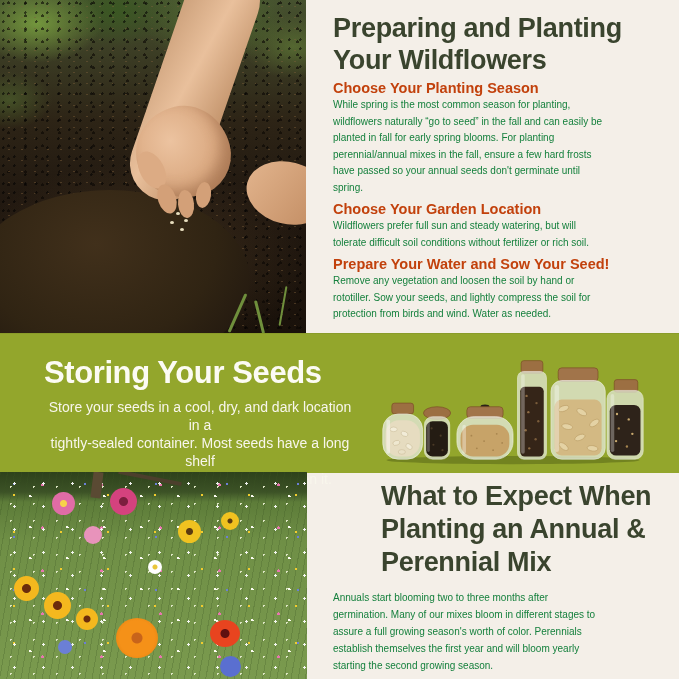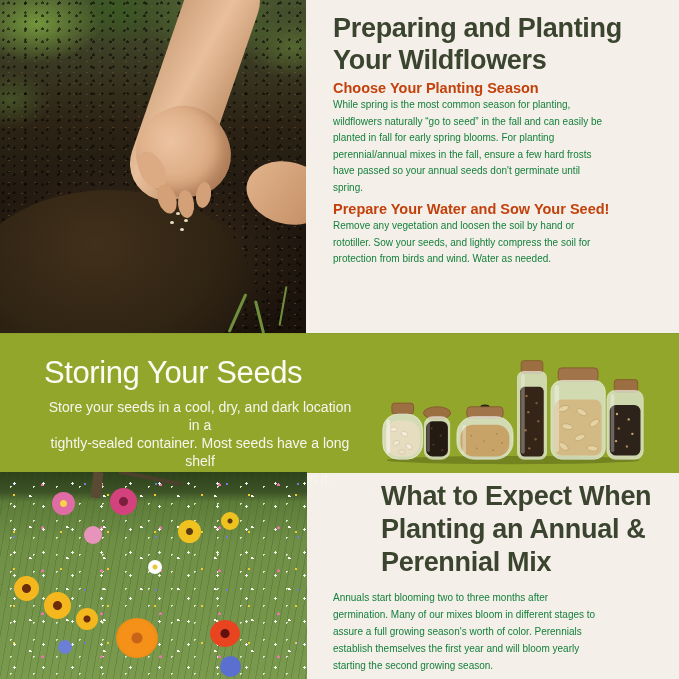--- a/index.html
+++ b/index.html
@@ -51,21 +51,21 @@
   
   .top-content{position:absolute;left:333px;top:12px;width:342px;}
   .h-big{font-weight:700;color:#3A442E;font-size:27px;line-height:32px;
     letter-spacing:-.3px;margin:0 0 4px 0;white-space:pre-line;}
   .sub-h{font-weight:700;color:#c2410c;font-size:14.5px;line-height:16px;margin:4px 0 1px 0;}
   .body-t{color:#15803d;font-size:10px;line-height:16.5px;margin:0 0 5px 0;white-space:pre-line;}
 
   
   .band{position:absolute;left:0;top:333px;width:679px;height:139px;background:#93A62C;
     border-top:1px solid rgba(0,0,0,.06);}
-  .band-title{font-weight:400;color:#FCFBF4;font-size:31px;line-height:36px;
+  .band-title{font-weight:700;color:#FCFBF4;font-size:31px;line-height:36px;
     letter-spacing:-.4px;margin:21px 0 7px 44px;}
   .band-body{color:#F8F6EC;font-size:14px;line-height:18px;margin:0 0 0 45px;
     width:310px;white-space:pre-line;text-align:center;}
   .jars{position:absolute;left:381px;top:346px;width:264px;height:126px;}
 
   
   .photo-meadow{
     left:0;top:472px;width:307px;height:207px;background-color:#74934a;
     background-image:
       radial-gradient(circle 2px at 50% 50%, rgba(255,255,255,.92) 60%, transparent 61%),
@@ -128,20 +128,23 @@
   <div class="top-content">
     <h1 class="h-big">Preparing and Planting
 Your Wildflowers</h1>
     <h3 class="sub-h">Choose Your Planting Season</h3>
     <p class="body-t">While spring is the most common season for planting,
 wildflowers naturally “go to seed” in the fall and can easily be
 planted in fall for early spring blooms. For planting
 perennial/annual mixes in the fall, ensure a few hard frosts
 have passed so your annual seeds don't germinate until
 spring.</p>
+    <h3 class="sub-h">Choose Your Garden Location</h3>
+    <p class="body-t">Wildflowers prefer full sun and steady watering, but will
+tolerate difficult soil conditions without fertilizer or rich soil.</p>
     <h3 class="sub-h">Prepare Your Water and Sow Your Seed!</h3>
     <p class="body-t">Remove any vegetation and loosen the soil by hand or
 rototiller. Sow your seeds, and lightly compress the soil for
 protection from birds and wind. Water as needed.</p>
   </div>
 
   <div class="band">
     <h2 class="band-title">Storing Your Seeds</h2>
     <p class="band-body">Store your seeds in a cool, dry, and dark location in a
 tightly-sealed container. Most seeds have a long shelf

